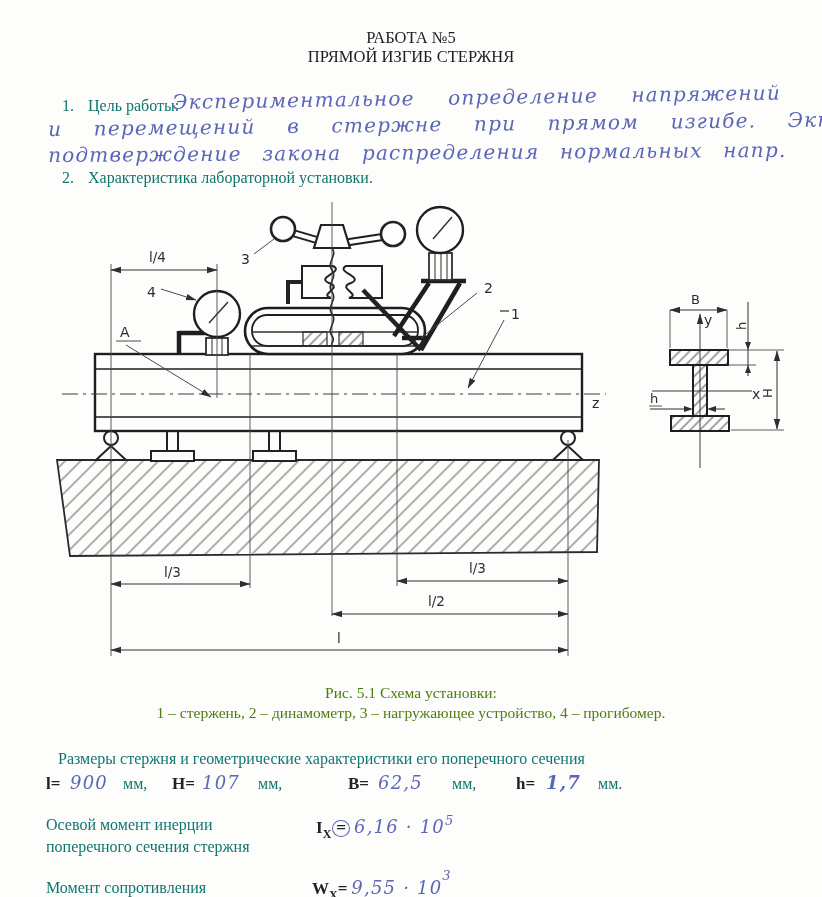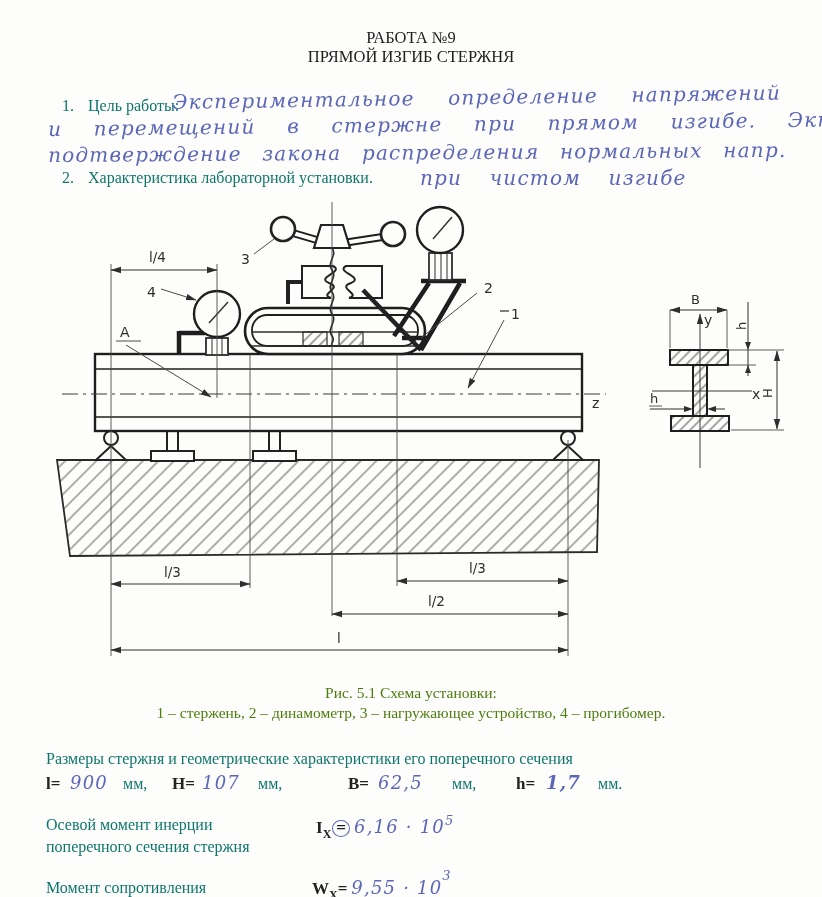--- a/index.html
+++ b/index.html
@@ -25,37 +25,36 @@
   }
   sup.hand{font-size:13px;letter-spacing:0;position:relative;top:-2px;}
   svg text{font-family:"DejaVu Sans",sans-serif;fill:#2e2e2e;}
 </style>
 </head>
 <body>
 
 <div class="page">
 
   <div class="abs title">
-    <div>РАБОТА №9</div>
+    <div>РАБОТА №5</div>
     <div>ПРЯМОЙ ИЗГИБ СТЕРЖНЯ</div>
   </div>
 
   <div class="abs print" style="left:62px;top:97px;">
     <span class="num">1.</span>
     <span>Цель работы:</span>
   </div>
   <div class="abs hand" style="left:172px;top:90px;word-spacing:26px;transform:rotate(-0.9deg);">Экспериментальное определение напряжений</div>
   <div class="abs hand" style="left:48px;top:117px;word-spacing:24px;transform:rotate(-0.7deg);">и перемещений в стержне при прямом изгибе. Экпер.</div>
   <div class="abs hand" style="left:48px;top:143px;word-spacing:13px;transform:rotate(-0.4deg);">подтверждение закона распределения нормальных напр.</div>
 
   <div class="abs print" style="left:62px;top:169px;">
     <span class="num">2.</span>
     <span>Характеристика лабораторной установки.</span>
   </div>
-  <div class="abs hand" style="left:420px;top:166px;word-spacing:20px;">при чистом изгибе</div>
 
   <svg class="abs" style="left:0;top:198px;" width="822" height="480" viewBox="0 0 822 480">
     <defs>
       <marker id="arr" markerWidth="12" markerHeight="9" refX="10" refY="4" orient="auto-start-reverse" markerUnits="userSpaceOnUse">
         <path d="M0,0.8 L10.5,4 L0,7.2 Z" fill="#2e2e2e"></path>
       </marker>
       <pattern id="gHatch" width="11" height="11" patternUnits="userSpaceOnUse" patternTransform="rotate(45)">
         <line x1="1" y1="0" x2="1" y2="11" stroke="#6b6b6b" stroke-width="1.1"></line>
       </pattern>
       <pattern id="sHatch" width="7" height="7" patternUnits="userSpaceOnUse" patternTransform="rotate(45)">
@@ -232,21 +231,21 @@
       <line x1="650" y1="211" x2="688" y2="211" stroke="#2e2e2e" stroke-width="1"></line>
       <polygon points="693,211 684,208 684,214" fill="#2e2e2e"></polygon>
       <polygon points="707,211 716,208 716,214" fill="#2e2e2e"></polygon>
       <line x1="711" y1="211" x2="725" y2="211" stroke="#2e2e2e" stroke-width="1"></line>
     </g>
   </svg>
 
   <div class="abs caption" style="top:684px;">Рис. 5.1 Схема установки:</div>
   <div class="abs caption" style="top:704px;text-align:center;">1 – стержень, 2 – динамометр, 3 – нагружающее устройство, 4 – прогибомер.</div>
 
-  <div class="abs print" style="left:46px;top:750px;text-align:right;">Размеры стержня и геометрические характеристики его поперечного сечения</div>
+  <div class="abs print" style="left:58px;top:750px;text-align:right;">Размеры стержня и геометрические характеристики его поперечного сечения</div>
 
   <div>
     <span class="abs b" style="left:46px;top:774px;">l=</span>
     <span class="abs hand small" style="left:70px;top:772px;">900</span>
     <span class="abs print" style="left:123px;top:775px;">мм,</span>
 
     <span class="abs b" style="left:172px;top:774px;">H=</span>
     <span class="abs hand small" style="left:202px;top:772px;">107</span>
     <span class="abs print" style="left:258px;top:775px;">мм,</span>
 

